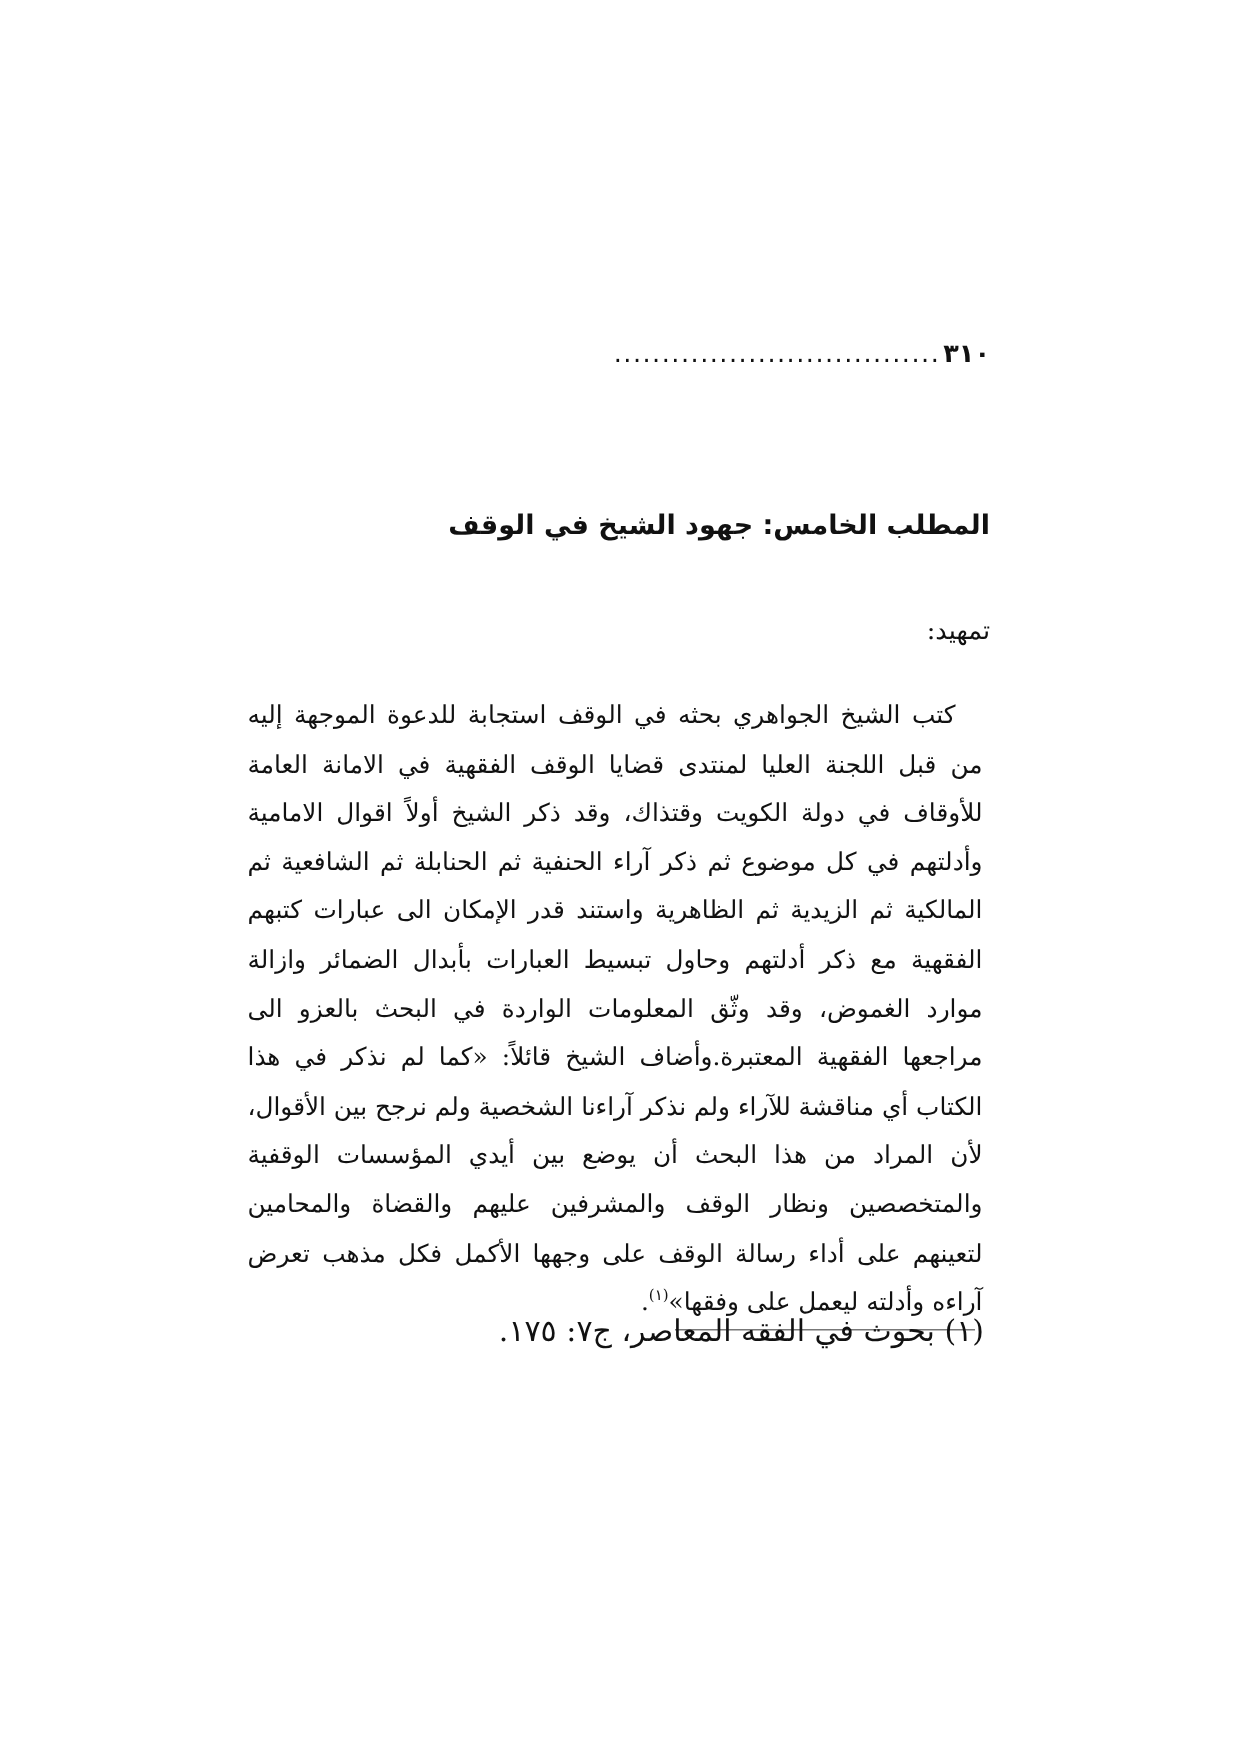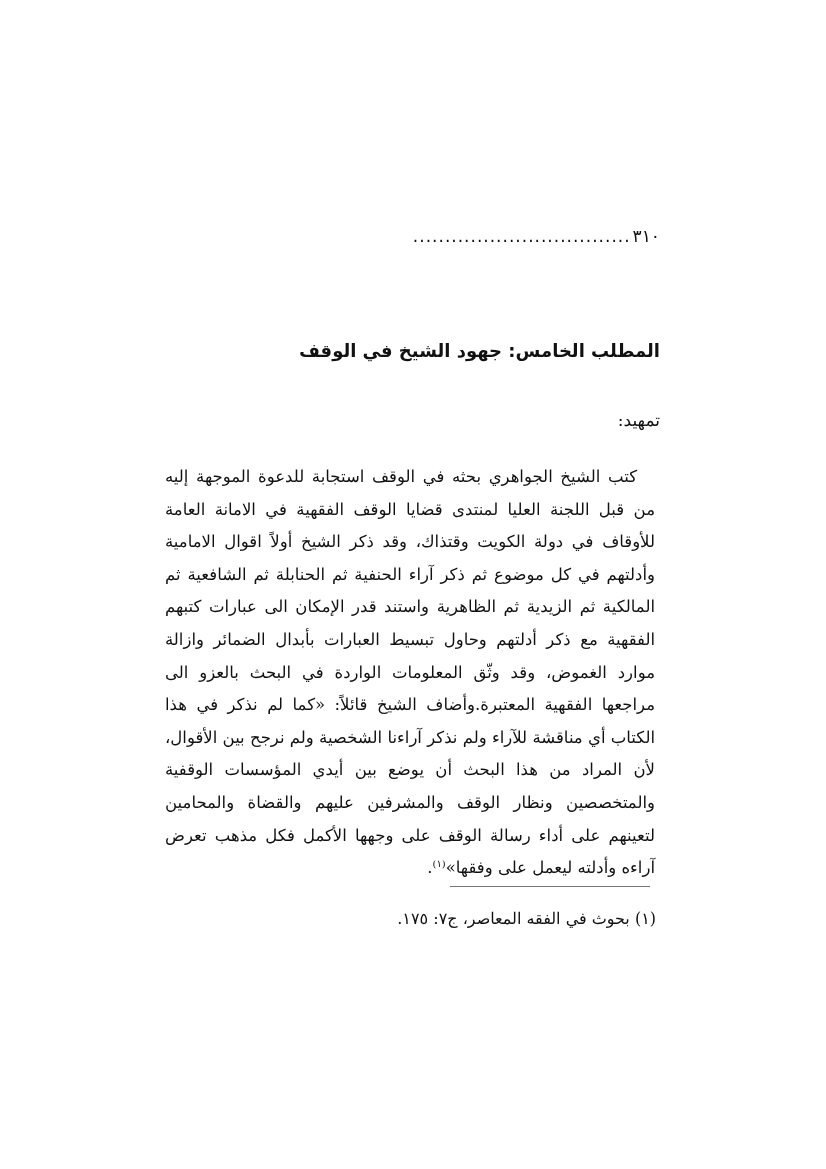--- a/index.html
+++ b/index.html
@@ -31,21 +31,21 @@
     display: flex;
     align-items: baseline;
     font-family: "DejaVu Sans", "Liberation Sans", sans-serif;
     font-size: 17px;
     font-style: italic;
     font-weight: bold;
     white-space: nowrap;
   }
   .running-header .page-num {
     font-style: normal;
-    font-weight: normal;
+    font-weight: bold;
     margin-left: 2px;
   }
   .running-header .leader {
     flex: 1;
     overflow: hidden;
     letter-spacing: 1px;
     font-weight: normal;
     font-style: normal;
     direction: ltr;
     text-align: right;
@@ -88,26 +88,26 @@
   .footnote-rule {
     position: absolute;
     top: 886px;
     left: 450px;
     width: 200px;
     height: 1px;
     background: #777777;
   }
   .footnote {
     position: absolute;
-    top: 909px;
+    top: 875px;
     left: 160px;
     width: 496px;
     direction: rtl;
     text-align: right;
-    font-size: 16px;
+    font-size: 20px;
   }
 </style>
 </head>
 <body>
 
 <div class="page">
 
   <div class="running-header">
     <span class="page-num">٣١٠</span>
     <span class="leader">..................................</span>

